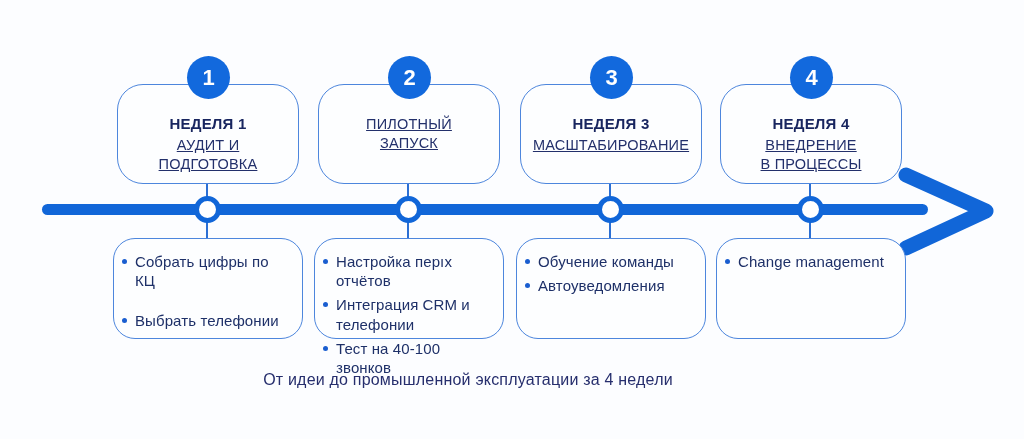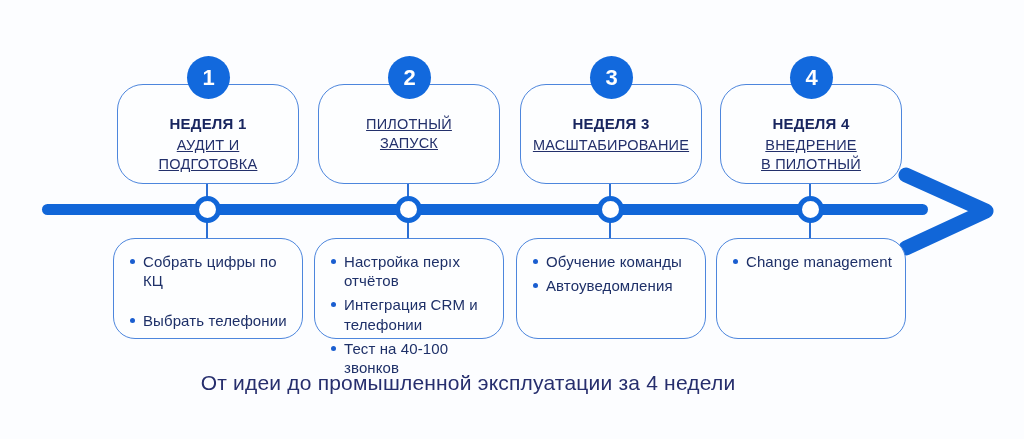--- a/index.html
+++ b/index.html
@@ -89,21 +89,21 @@
   }
 
   .bottom-card {
     position: absolute;
     top: 238px; left: 0px;
     width: 190px; height: 101px;
     box-sizing: border-box;
     background: #fdfeff;
     border: 1.6px solid #4d86dd;
     border-radius: 22px;
-    padding: 13px 10px 10px 14px;
+    padding: 13px 10px 10px 6px;
   }
   .task-list { list-style: none; margin: 0; padding: 0; }
   .task-item {
     display: flex;
     align-items: flex-start;
     margin-bottom: 5px;
     font-size: 15px;
     font-weight: 500;
     color: #1e3068;
     line-height: 1.28;
@@ -116,21 +116,21 @@
     margin: 7px 8px 0 2px;
     background: #1a5ed0;
     border-radius: 50%;
   }
 
   .caption {
     position: absolute;
     left: 0; top: 371px;
     width: 936px;
     text-align: center;
-    font-size: 21px;
+    font-size: 16px;
     font-weight: 500;
     color: #262e6d;
     letter-spacing: 0.2px;
   }
 </style>
 </head>
 <body>
 
 <div class="canvas">
 
@@ -212,21 +212,21 @@
         </li>
       </ul>
     </div>
   </div>
 
   <div class="col col-3">
     <div class="badge">4</div>
     <div class="top-card">
       <div class="week-title">НЕДЕЛЯ 4</div>
       <div class="week-subtitle">ВНЕДРЕНИЕ
-В ПИЛОТНЫЙ</div>
+В ПРОЦЕССЫ</div>
     </div>
     <div class="bottom-card">
       <ul class="task-list">
         <li class="task-item">
           <span class="bullet-dot"></span>
           <span>Change management</span>
         </li>
       </ul>
     </div>
   </div>

